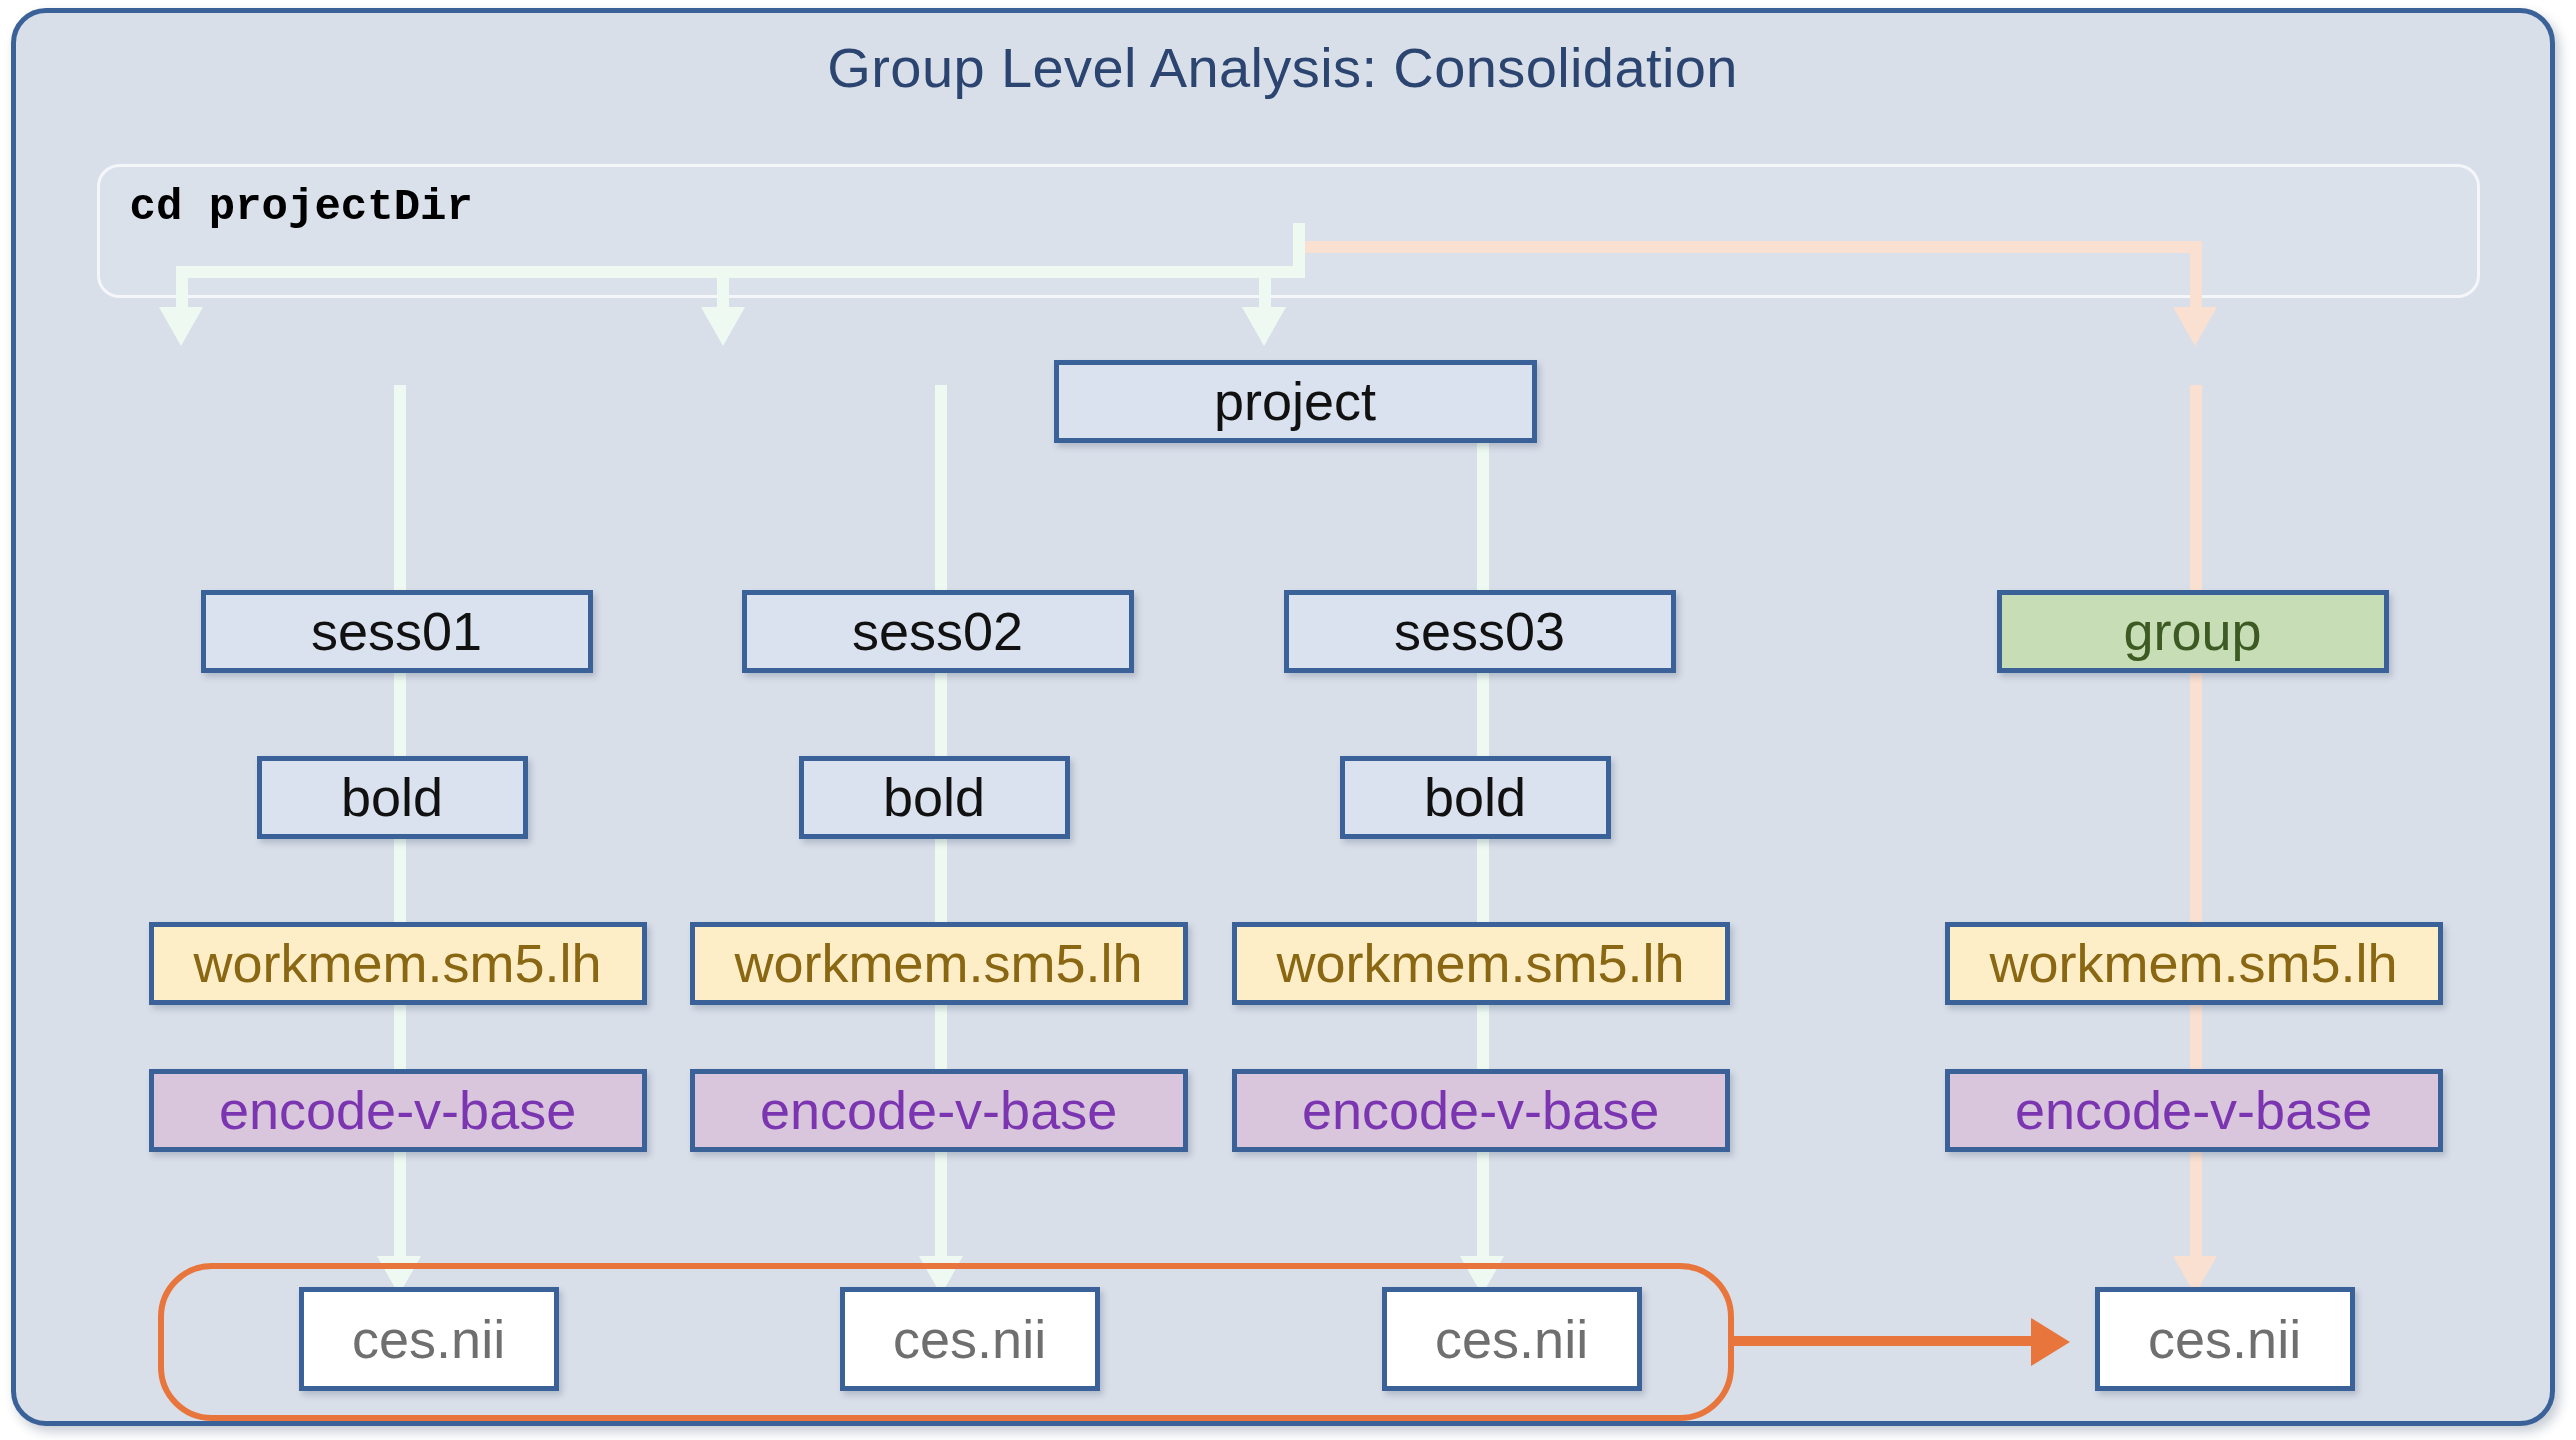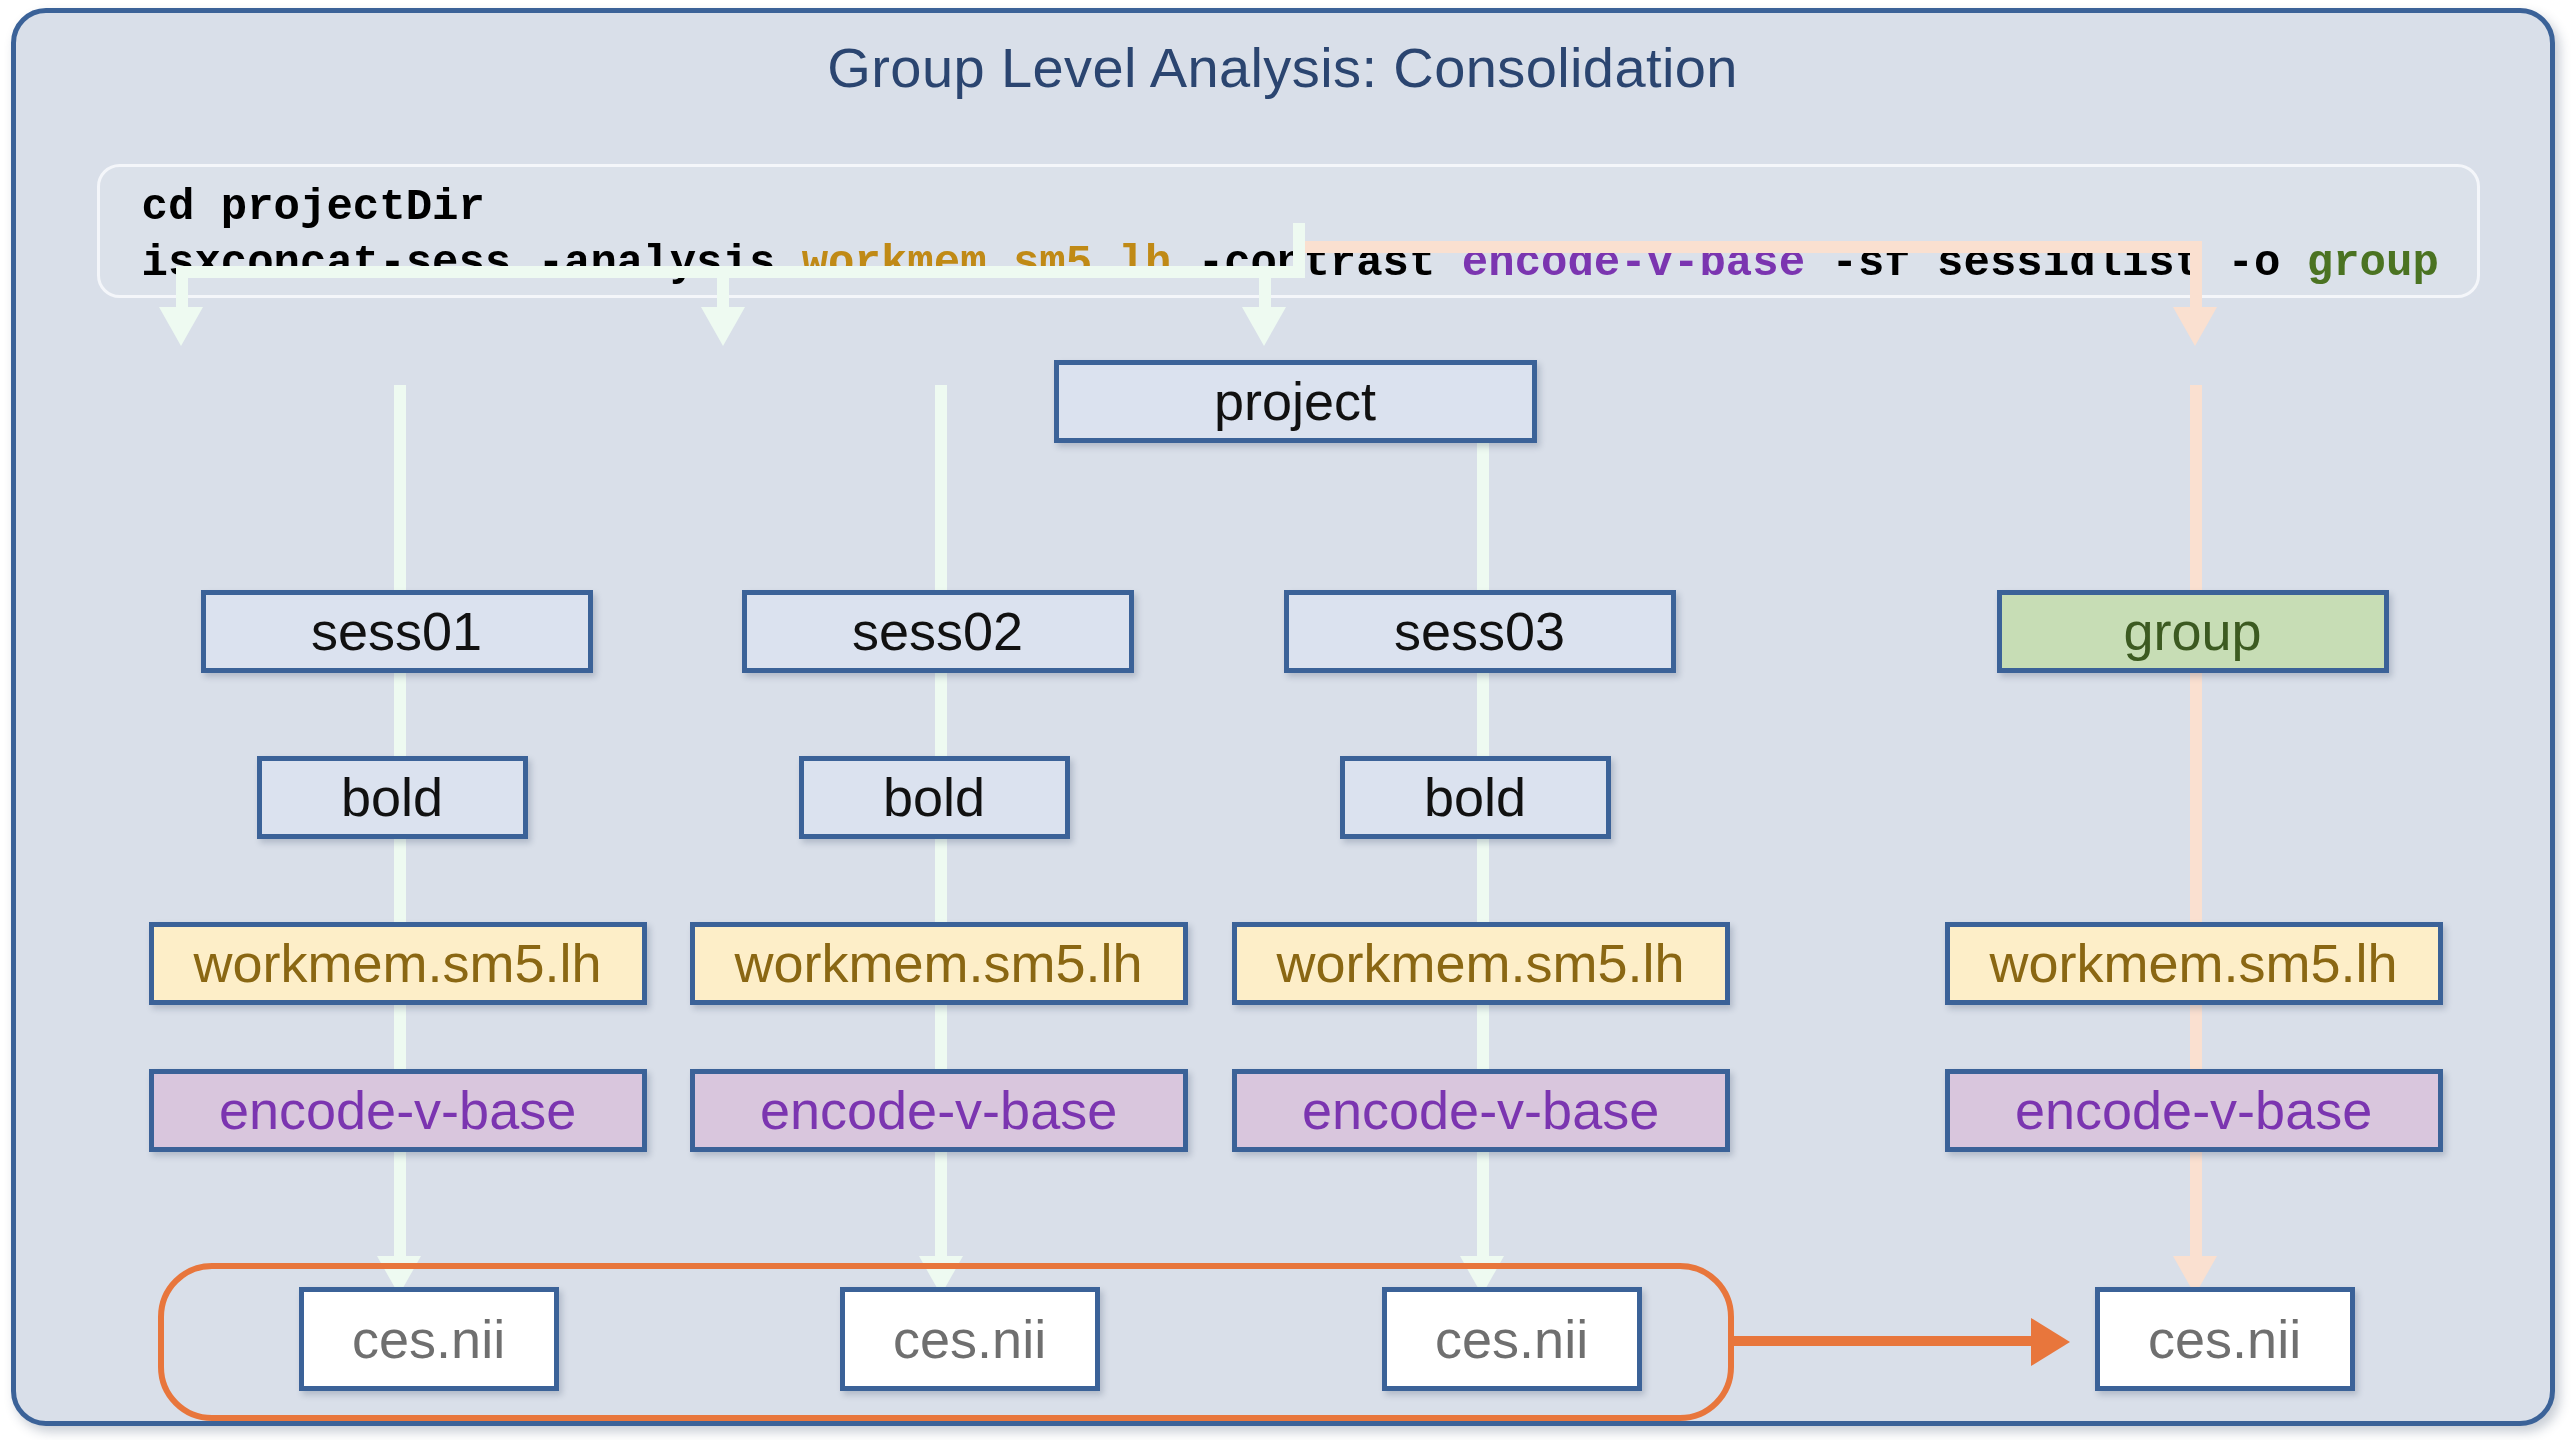--- a/index.html
+++ b/index.html
@@ -45,21 +45,21 @@
   #command-panel {
     position: absolute;
     left: 81px;
     top: 151px;
     width: 2383px;
     height: 134px;
     background: #dbe1ea;
     border: 3.8px solid #f4f6fa;
     border-radius: 22.6px;
     box-sizing: border-box;
-    padding: 12px 30px 0 42px;
+    padding: 12px 30px 0 30px;
     font-family: "Liberation Mono", monospace;
     font-weight: bold;
     font-size: 44px;
     line-height: 56px;
     color: #000000;
     white-space: nowrap;
     overflow: hidden;
   }
   .tok-analysis { color: #c08a16; }
   .tok-contrast { color: #7b35b0; }
@@ -136,21 +136,20 @@
 </style>
 </head>
 <body>
 
 <div id="figure-frame">
 
   <div id="figure-title">Group Level Analysis: Consolidation</div>
 
   <div id="command-panel">
     <div><span>cd projectDir</span></div>
-    <div><span>isxconcat-sess -analysis </span><span class="tok-analysis">workmem.sm5.lh</span><span> -contrast </span><span class="tok-contrast">encode-v-base</span><span> -sf sessidlist -o </span><span class="tok-output">group</span></div>
   </div>
 
   <div class="conn" style="left:1277px; top:210px; width:12px; height:54px;"></div>
 
   <div class="conn" style="left:160px; top:253px; width:1129px; height:12px;"></div>
 
   <div class="conn peach" style="left:1289px; top:228px; width:897px; height:12px;"></div>
 
   <div class="conn" style="left:160px; top:253px; width:12px; height:44px;"></div>
   <div class="arrowhead" style="left:143px; top:294px;"></div>

